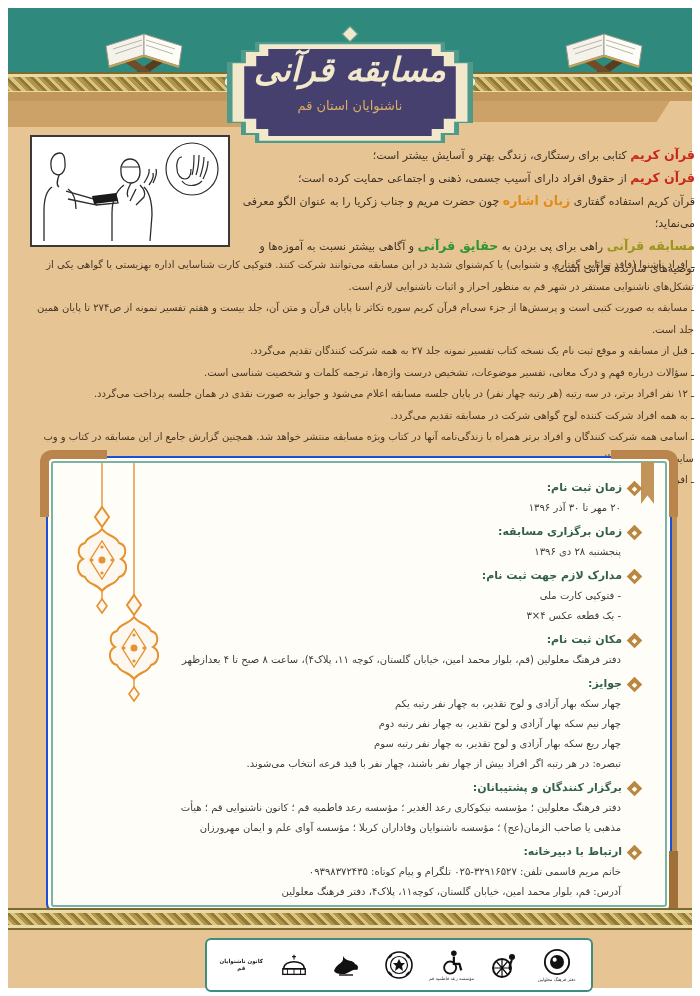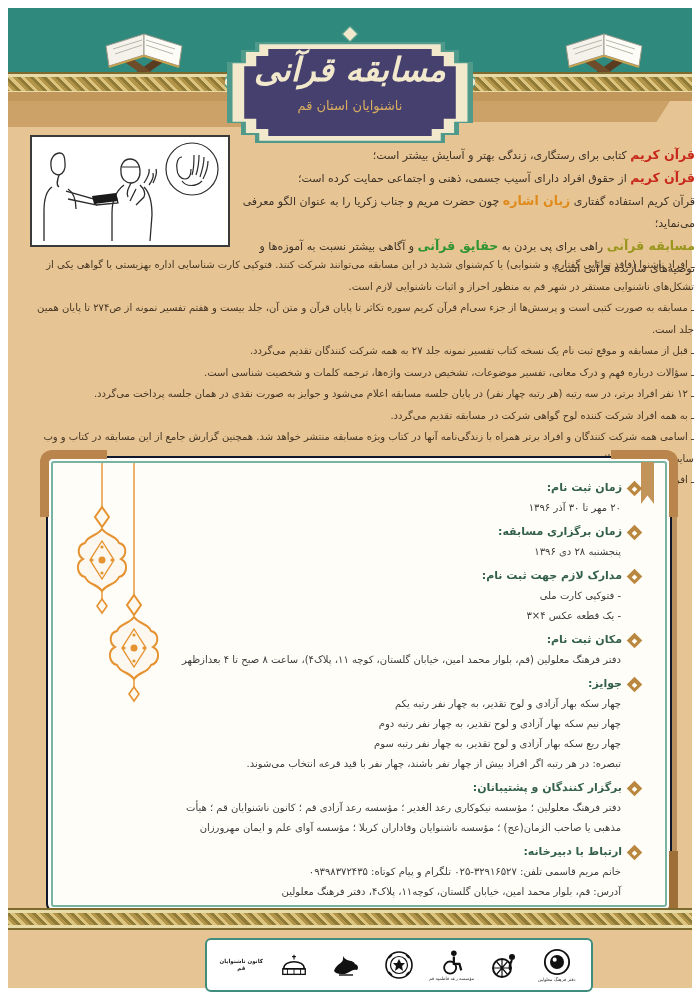--- a/index.html
+++ b/index.html
@@ -30,21 +30,21 @@
   
   #intro{position:absolute;left:225px;top:136px;width:462px;direction:rtl;text-align:right;
          font-size:11px;line-height:22px;color:#3d3228;}
   #intro b{font-size:12.5px;}
   .red{color:#c8281c;} .orange{color:#e08a1a;} .olive{color:#99961d;} .green{color:#2f9431;}
   
   #rules{position:absolute;left:14px;top:246px;width:672px;direction:rtl;text-align:right;
          font-size:10px;line-height:21.5px;color:#463626;}
   
   #infobox{position:absolute;left:38px;top:448px;width:622px;height:452px;background:#fffdf8;
-           border:2px solid #0f172a;border-radius:8px;
+           border:2px solid #1d4ed8;border-radius:8px;
            box-shadow:inset 0 0 0 3px #fffdf8, inset 0 0 0 5px #79b3a3, 5px 6px 0 rgba(150,104,47,.55);}
   .corner{position:absolute;width:58px;height:58px;}
   .corner.tl{left:-8px;top:-8px;border-left:9px solid #b9854d;border-top:9px solid #b9854d;border-top-left-radius:12px;}
   .corner.tr{right:-8px;top:-8px;border-right:9px solid #b9854d;border-top:9px solid #b9854d;border-top-right-radius:12px;}
   .corner.br{right:-8px;bottom:-8px;border-right:9px solid #9e7038;border-bottom:9px solid #9e7038;border-bottom-right-radius:12px;}
   #ribbon{position:absolute;right:16px;top:4px;width:13px;height:42px;background:#c2945a;
           clip-path:polygon(0 0,100% 0,100% 100%,50% 80%,0 100%);}
   .pend{position:absolute;top:5px;}
   #boxContent{position:absolute;top:16px;right:30px;left:118px;direction:rtl;text-align:right;}
   .sec-h{display:flex;align-items:center;gap:7px;color:#33604c;font-weight:bold;font-size:11px;
@@ -207,21 +207,21 @@
         </div>
       <div class="sec-l">چهار سکه بهار آزادی و لوح تقدیر، به چهار نفر رتبه یکم</div>
       <div class="sec-l">چهار نیم سکه بهار آزادی و لوح تقدیر، به چهار نفر رتبه دوم</div>
       <div class="sec-l">چهار ربع سکه بهار آزادی و لوح تقدیر، به چهار نفر رتبه سوم</div>
       <div class="sec-l">تبصره: در هر رتبه اگر افراد بیش از چهار نفر باشند، چهار نفر با قید قرعه انتخاب می‌شوند.</div>
 
       <div class="sec-h">
           <span class="diamond"></span>
           <span>برگزار کنندگان و پشتیبانان:</span>
         </div>
-      <div class="sec-l">دفتر فرهنگ معلولین ؛ مؤسسه نیکوکاری رعد الغدیر ؛ مؤسسه رعد آزادی قم ؛ کانون ناشنوایان قم ؛ هیأت مذهبی یا صاحب الزمان(عج) ؛ مؤسسه ناشنوایان وفاداران کربلا ؛ مؤسسه آوای علم و ایمان مهرورزان</div>
+      <div class="sec-l">دفتر فرهنگ معلولین ؛ مؤسسه نیکوکاری رعد الغدیر ؛ مؤسسه رعد فاطمیه قم ؛ کانون ناشنوایی قم ؛ هیأت مذهبی یا صاحب الزمان(عج) ؛ مؤسسه ناشنوایان وفاداران کربلا ؛ مؤسسه آوای علم و ایمان مهرورزان</div>
 
       <div class="sec-h">
           <span class="diamond"></span>
           <span>ارتباط با دبیرخانه:</span>
         </div>
       <div class="sec-l">خانم مریم قاسمی تلفن: ۳۲۹۱۶۵۲۷-۰۲۵   تلگرام و پیام کوتاه: ۰۹۳۹۸۳۷۲۴۳۵</div>
       <div class="sec-l">آدرس: قم، بلوار محمد امین، خیابان گلستان، کوچه۱۱، پلاک۴، دفتر فرهنگ معلولین</div>
     </div>
   </div>
 

